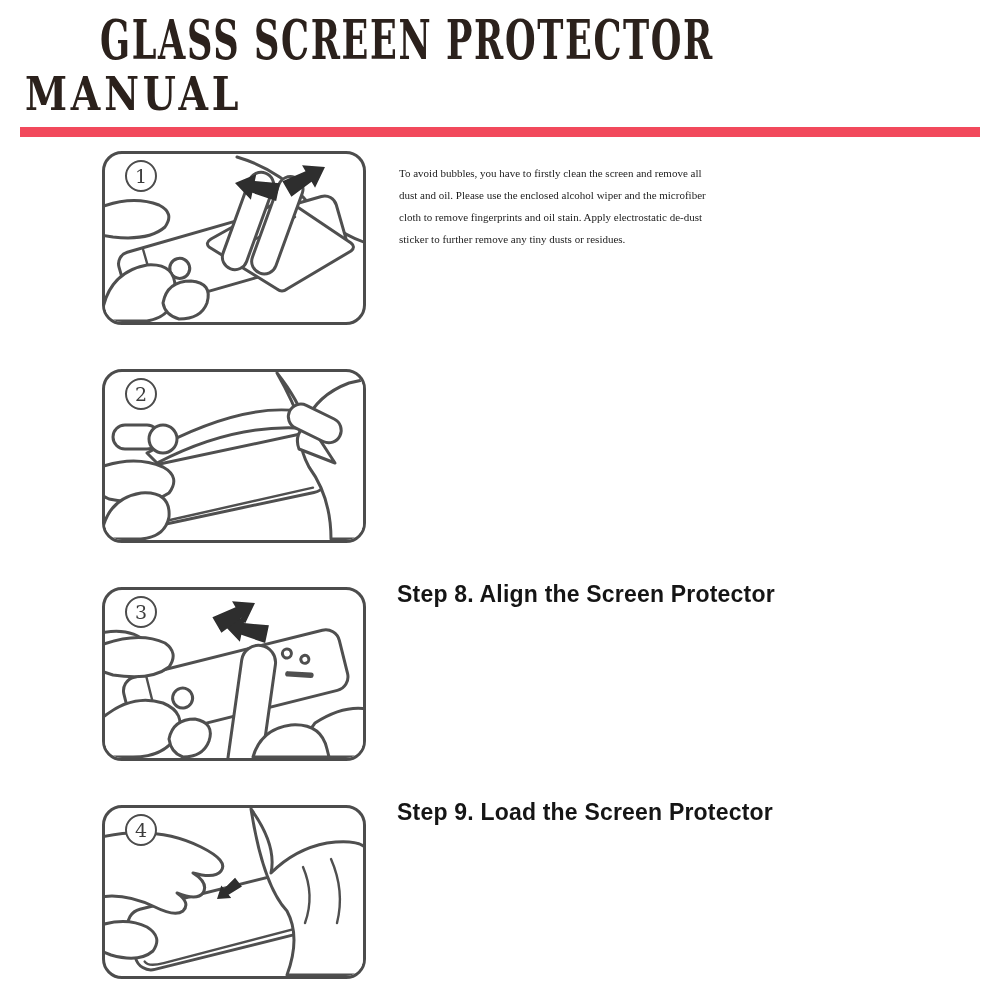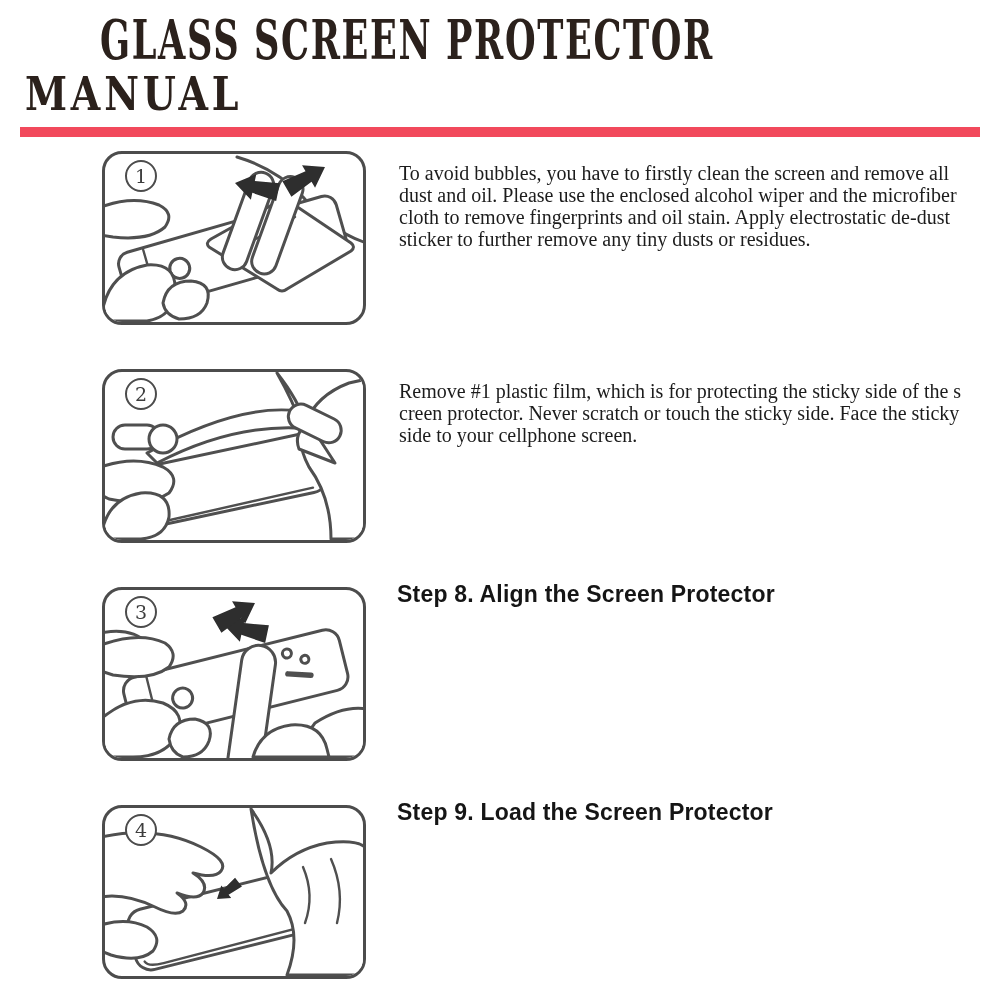--- a/index.html
+++ b/index.html
@@ -27,21 +27,21 @@
   .fig svg{position:absolute;left:0;top:0;width:100%;height:100%;}
   .num{
     position:absolute;top:6px;left:20px;width:28px;height:28px;z-index:2;
     border:2px solid #4c4c4c;border-radius:50%;background:#fff;
     display:flex;align-items:center;justify-content:center;
     font-family:"DejaVu Serif",serif;font-size:19px;color:#3d3d3d;
   }
   .copy{margin-left:31px;width:565px;margin-top:-6px;}
   .copy h2{margin:0;font-size:23px;font-weight:700;color:#151515;letter-spacing:0.2px;font-family:"Liberation Sans",sans-serif;}
   .copy p{
-    margin:17px 0 0 2px;font-family:"Liberation Serif",serif;font-size:20px;
+    margin:17px 0 0 2px;font-family:"Liberation Serif",serif;font-size:11px;
     line-height:22px;color:#1c1c1c;white-space:pre-line;
   }
 
   
   .wh{fill:#fff;stroke:#4f4f4f;stroke-width:3;stroke-linecap:round;stroke-linejoin:round;}
   .ln{fill:none;stroke:#4f4f4f;stroke-width:3;stroke-linecap:round;stroke-linejoin:round;}
   .thin{fill:none;stroke:#4f4f4f;stroke-width:2.4;stroke-linecap:round;stroke-linejoin:round;}
   .blk{fill:#2e2e2e;stroke:none;}
 </style>
 </head>
@@ -99,23 +99,20 @@
         <path class="wh" d="M172 0 Q194 28 200 50 Q212 22 244 10 L262 6 L262 166 L226 166 Q226 124 204 94 Q192 72 198 56 Q188 28 172 0 Z"></path>
         <path class="wh" d="M204 50 L230 90 L194 76 Q188 60 204 50 Z"></path>
         <rect class="wh" x="182" y="38" width="56" height="25" rx="12.5" transform="rotate(26 210 50)"></rect>
         <rect class="wh" x="8" y="52" width="46" height="24" rx="12"></rect>
         <circle class="wh" cx="58" cy="66" r="14"></circle>
         <path class="wh" d="M-4 94 Q30 82 58 94 Q76 104 64 120 Q44 134 4 126 L-4 122 Z"></path>
         <path class="wh" d="M-4 166 Q0 126 36 120 Q66 118 64 144 Q60 164 36 166 Z"></path>
       </svg>
     </figure>
     <div class="copy">
-      <p>Remove #1 plastic film, which is for protecting the sticky side of the s
-creen protector. Never scratch or touch the sticky side. Face the sticky
-side to your cellphone screen.</p>
     </div>
   </section>
 
   <section class="step-row">
     <figure class="fig">
       <span class="num">3</span>
       <svg viewBox="0 0 258 166" aria-hidden="true">
         <path class="wh" d="M-4 42 Q26 36 42 52 Q50 64 38 72 Q18 80 -4 72 Z"></path>
         <path class="wh" d="M210 132 Q238 114 262 118 L262 166 L200 166 Q198 146 210 132 Z"></path>
         <g transform="rotate(-14 130 94)">

